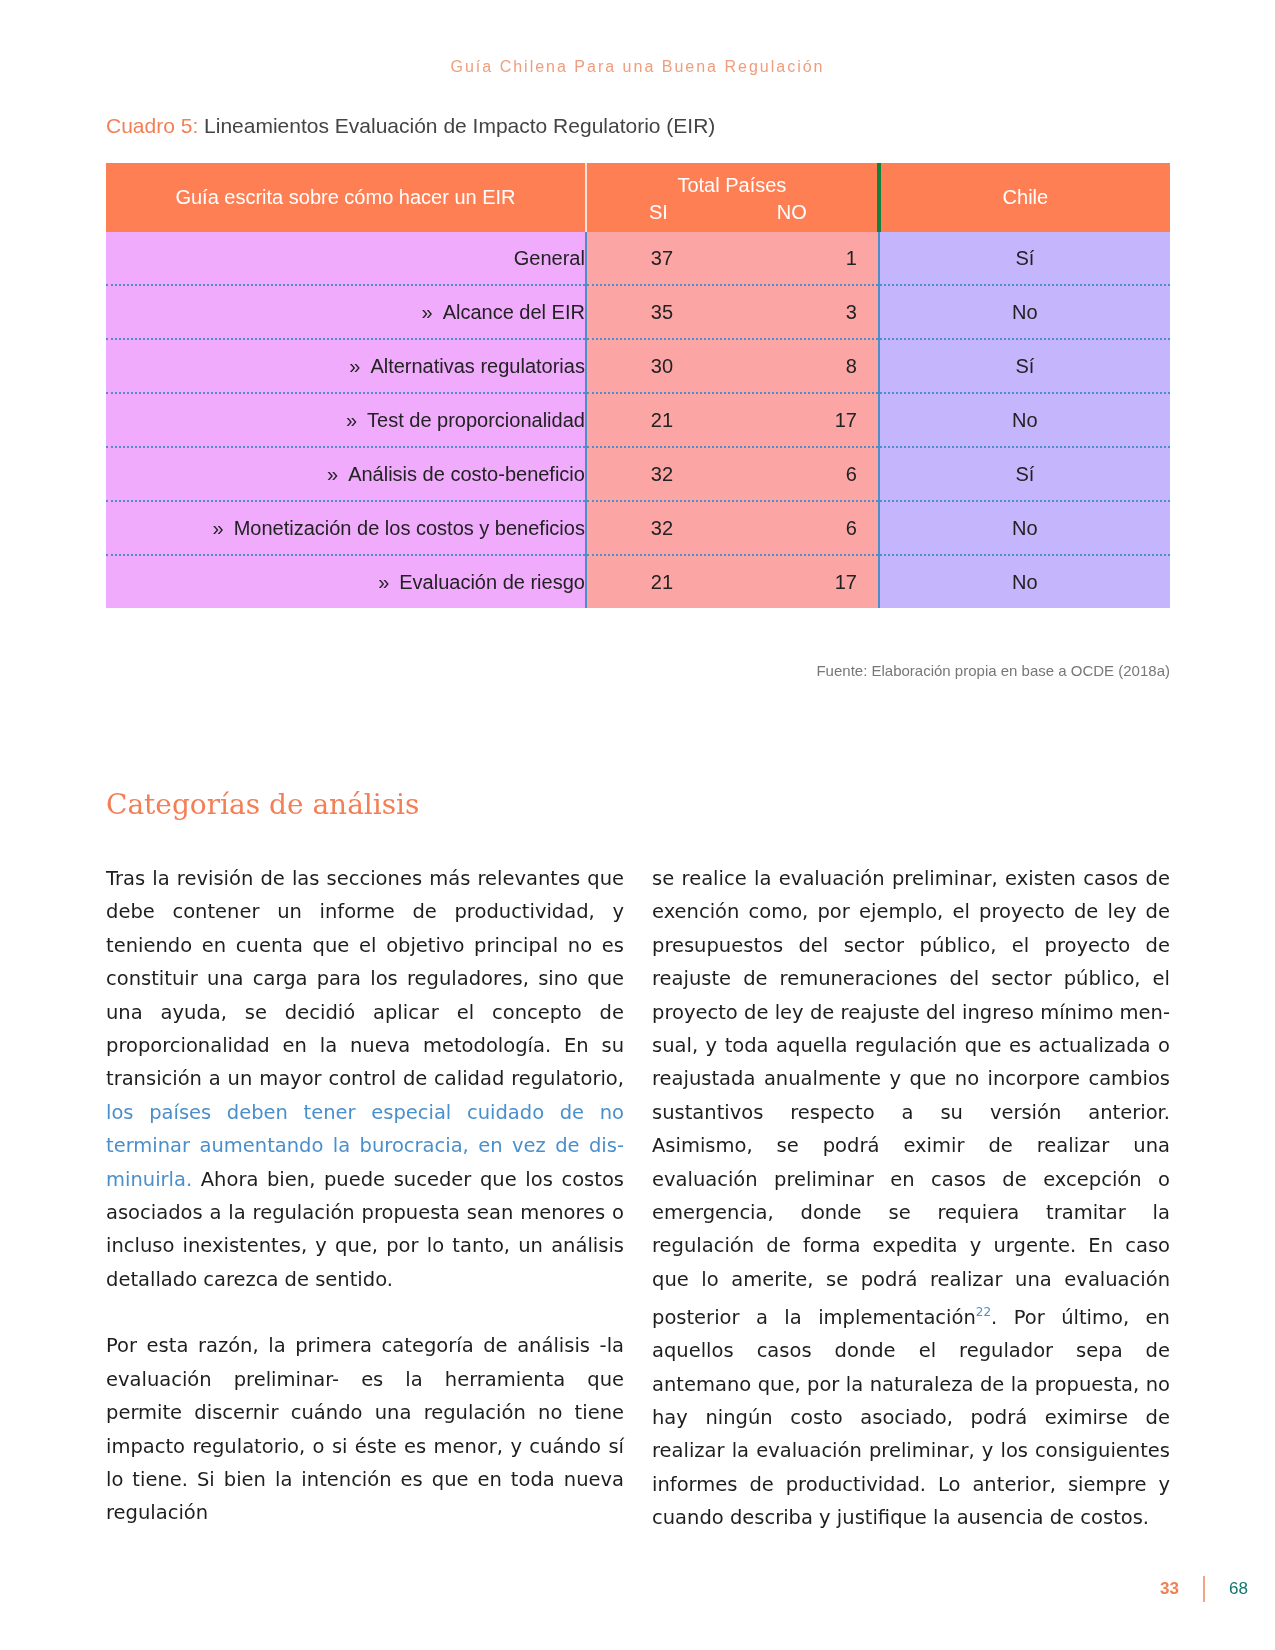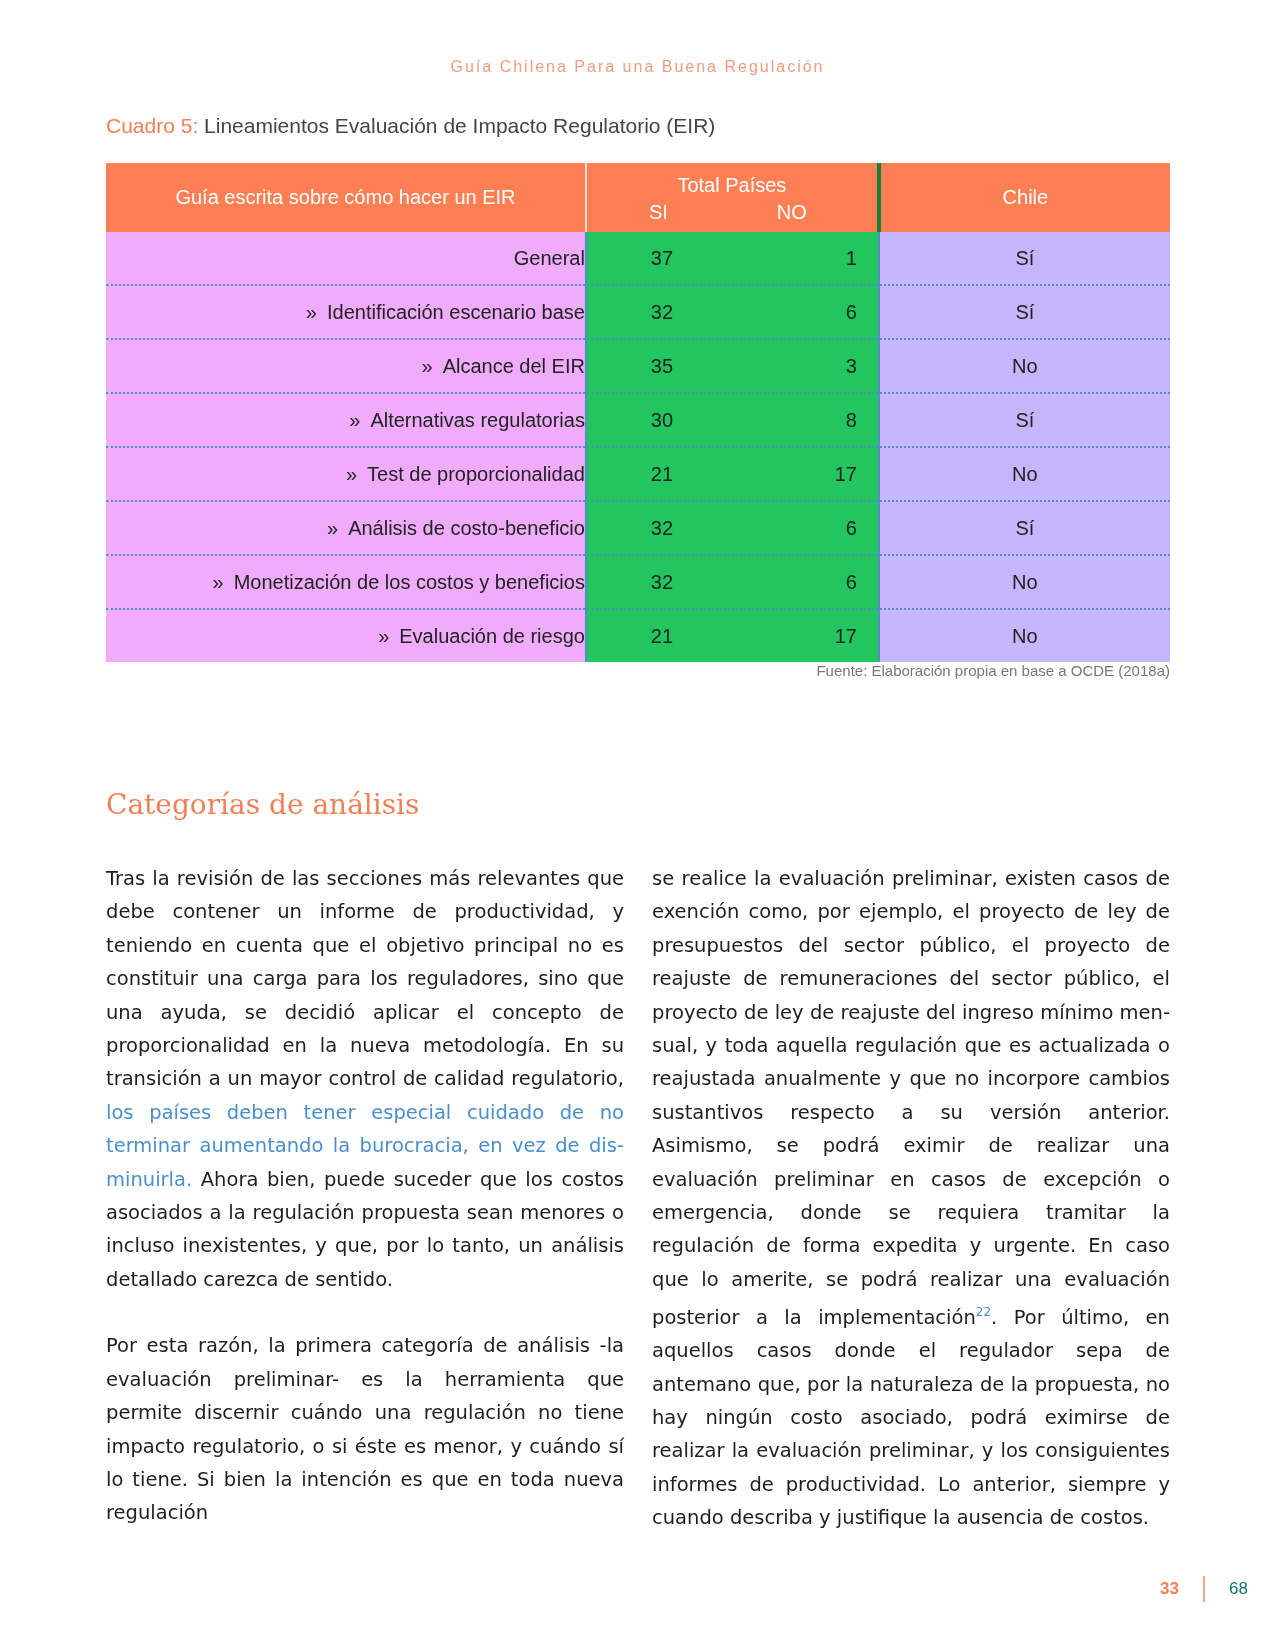--- a/index.html
+++ b/index.html
@@ -16,21 +16,21 @@
   table.eir th.c1 { width:481px; }
   table.eir th.c2 { width:290px; border-left:2px solid #fbe3d8; border-right:4px solid #15803d; }
   table.eir th.c3 { width:291px; }
   .tp-title { display:block; margin-top:2px; }
   .tp-sub { display:flex; justify-content:space-between; padding:0 70px 0 62px; margin-top:4px; }
   table.eir td { height:52px; border-bottom:2px dotted #4b8fc8; padding:0; color:#222; }
   table.eir tr:last-child td { border-bottom:none; }
   td.lab { background:#f0abfc; padding-left:10px !important;text-align:right; }
   td.lab.sub { padding-left:52px !important; }
   td.lab .chev { margin-right:10px; }
-  td.nums { background:#22c55e; border-left:2px solid #4b8fc8; border-right:2px solid #4b8fc8; }
+  td.nums { background:#fca5a5; border-left:2px solid #4b8fc8; border-right:2px solid #4b8fc8; }
   td.nums .pair { display:flex; }
   td.nums .si { width:150px; text-align:center; padding-left:0; }
   td.nums .no { width:120px; text-align:right; }
   td.chile { background:#c4b5fd; text-align:center; }
   .source { position:absolute; top:662px; right:105px; font-family:"Liberation Sans", sans-serif;
          font-size:15px; color:#777; }
   .section-title { position:absolute; top:788px; left:106px; font-family:"DejaVu Serif", serif;
          font-size:28px; color:#f37f55; }
   .col { position:absolute; top:862px; width:518px; font-family:"DejaVu Sans", sans-serif;
          font-size:19.5px; line-height:33.4px; color:#1e1e1e; }
@@ -69,30 +69,20 @@
       <th class="c3">Chile</th>
     </tr>
   </thead>
   <tbody id="tbody">
       <tr>
         <td class="lab"><span>General</span></td>
         <td class="nums">
           <div class="pair">
             <span class="si">37</span>
             <span class="no">1</span>
-          </div>
-        </td>
-        <td class="chile">Sí</td>
-      </tr>
-      <tr>
-        <td class="lab sub"><span class="chev">»</span><span>Identificación escenario base</span></td>
-        <td class="nums">
-          <div class="pair">
-            <span class="si">32</span>
-            <span class="no">6</span>
           </div>
         </td>
         <td class="chile">Sí</td>
       </tr>
       <tr>
         <td class="lab sub"><span class="chev">»</span><span>Alcance del EIR</span></td>
         <td class="nums">
           <div class="pair">
             <span class="si">35</span>
             <span class="no">3</span>

